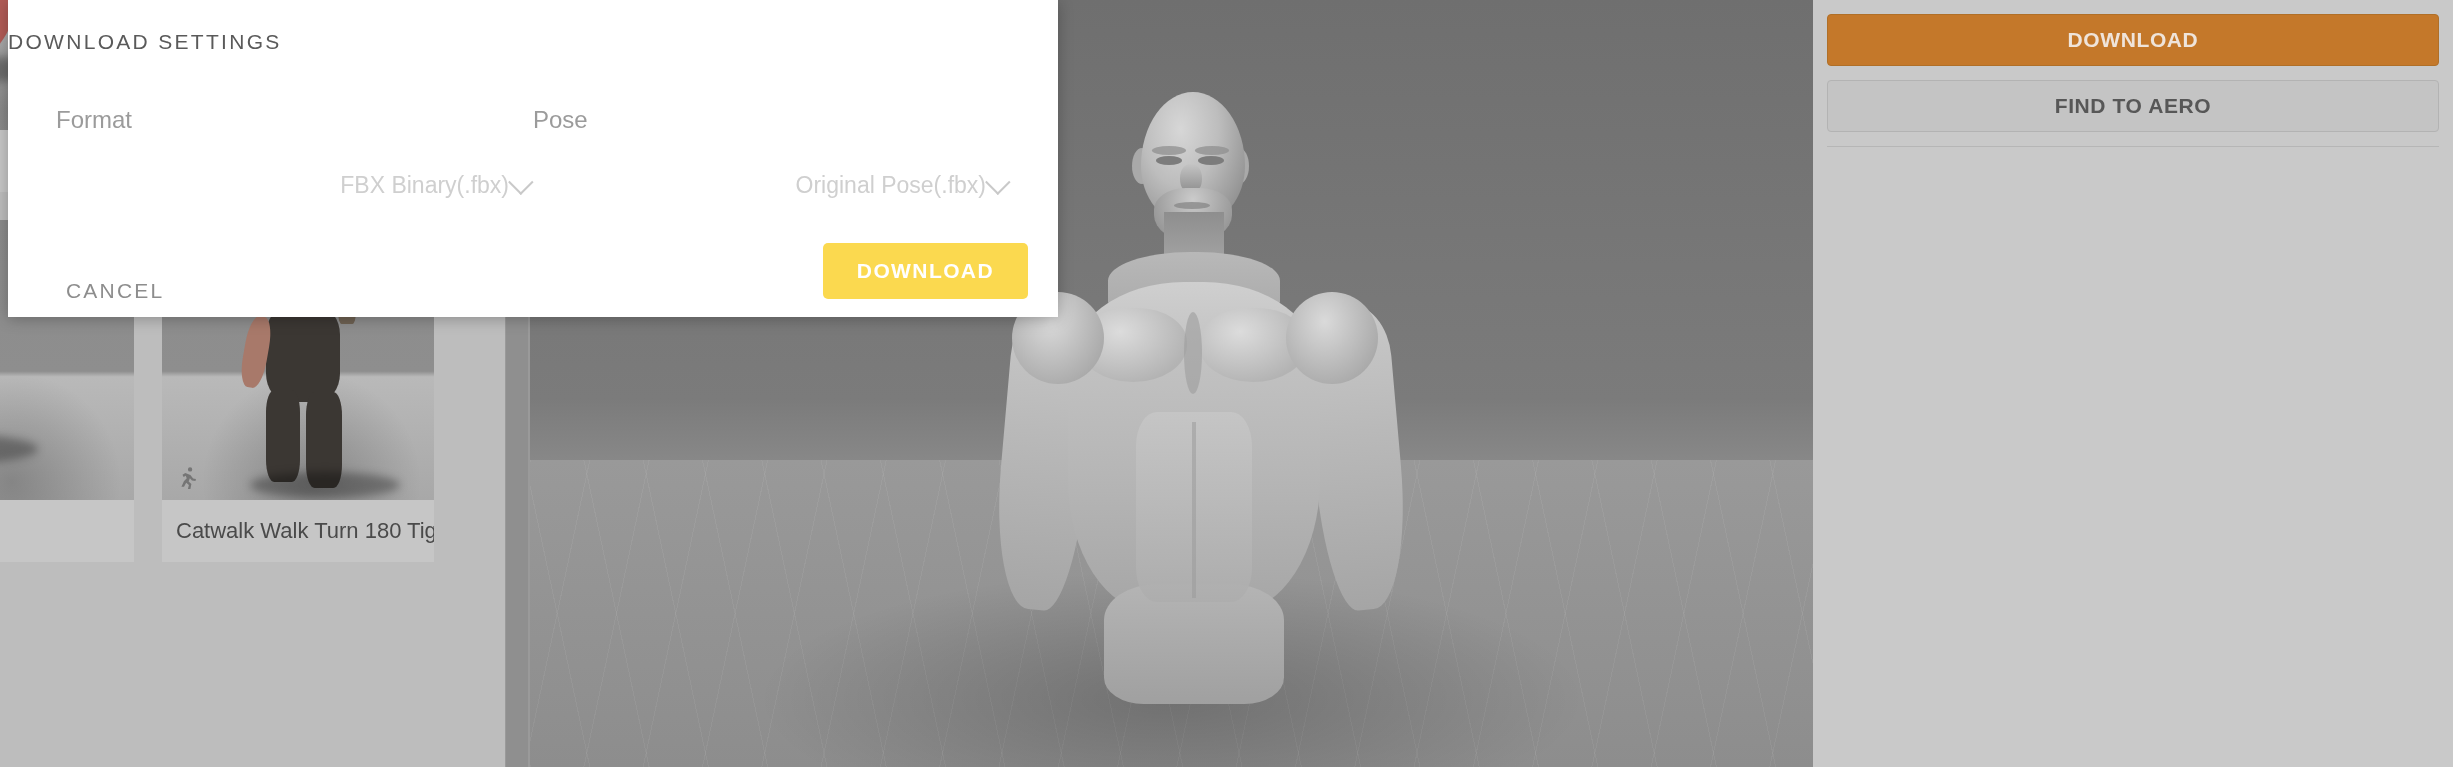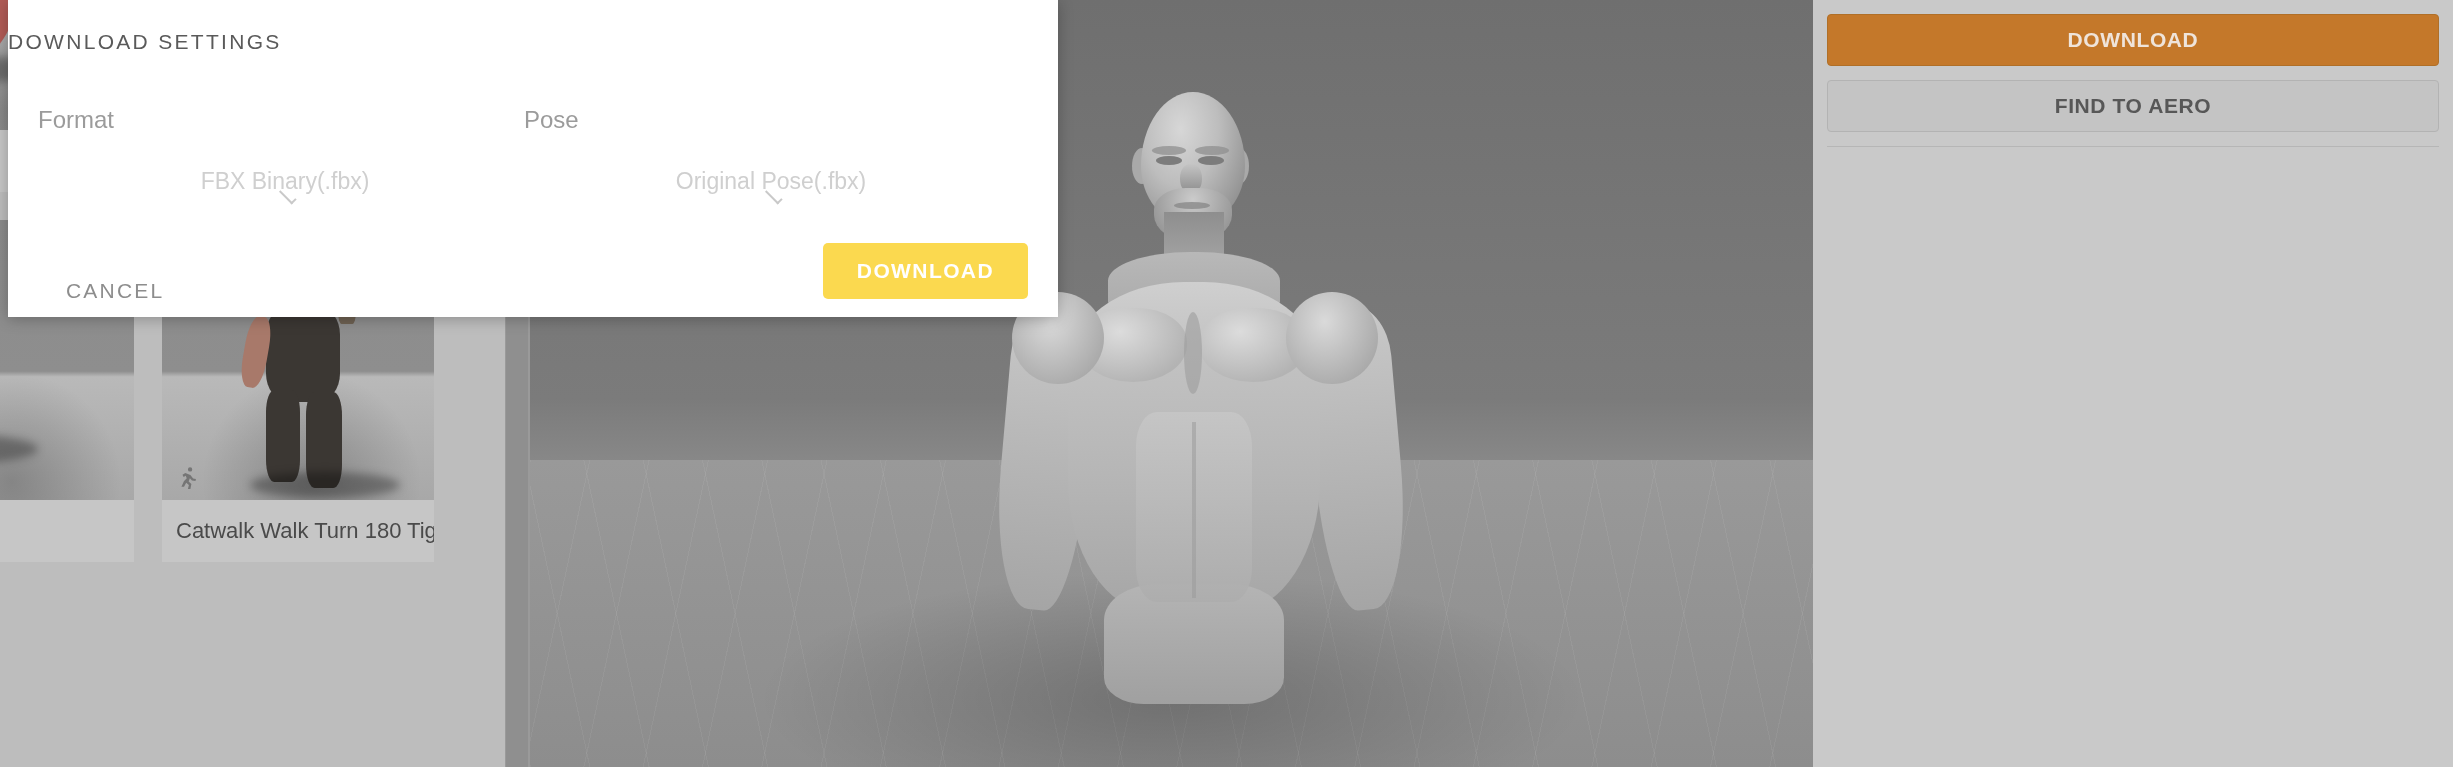--- a/index.html
+++ b/index.html
@@ -126,25 +126,25 @@
          border-radius:50%; position:relative; margin-right:9px; top:2px; }
   .mag::after{content:"";position:absolute;width:2.4px;height:8px;background:#575757;
               right:-3px;bottom:-6px;transform:rotate(-45deg);}
 
   
   .scrim { position:absolute; inset:0; background:transparent; }
   .modal { position:absolute; left:8px; top:0; width:1050px; height:317px;
            background:#fff; box-shadow:0 2px 14px rgba(0,0,0,.26); }
   .modal-title { text-align:left; padding-top:30px; font-size:21px; letter-spacing:2.3px;
                  color:#5a5a5a; }
-  .fields { display:flex; padding:52px 48px 0 30px; }
+  .fields { display:flex; padding:52px 48px 0 48px; }
   .field { flex:1; }
   .field-label { font-size:24px; color:#9b9b9b; margin-bottom:34px; }
   .select { display:flex; align-items:center; justify-content:flex-end;
-            padding:0 6px 0 14px; height:34px; cursor:pointer;flex-direction:column; }
+            padding:0 6px 0 14px; height:34px; cursor:pointer; }
   .select-value { font-size:23px; color:#cfcfcf; }
   .chev { width:18px; height:18px; border-right:2.5px solid #c9c9c9; border-bottom:2.5px solid #c9c9c9;
           transform:rotate(45deg) translateY(-4px); }
   .modal-actions { position:absolute; left:0; right:0; bottom:0; height:92px;
                    display:flex; align-items:center; justify-content:space-between; padding:0 30px 0 58px; }
   .cancel { font-size:21px; letter-spacing:2.2px; color:#8d8d8d; cursor:pointer;margin-top:40px; }
   .dl-btn { background:#fbd94f; color:#fff; font-size:21px; font-weight:bold; letter-spacing:1.4px;
             border:none; border-radius:5px; padding:0 34px; height:56px; cursor:pointer; }
 </style>
 </head>

